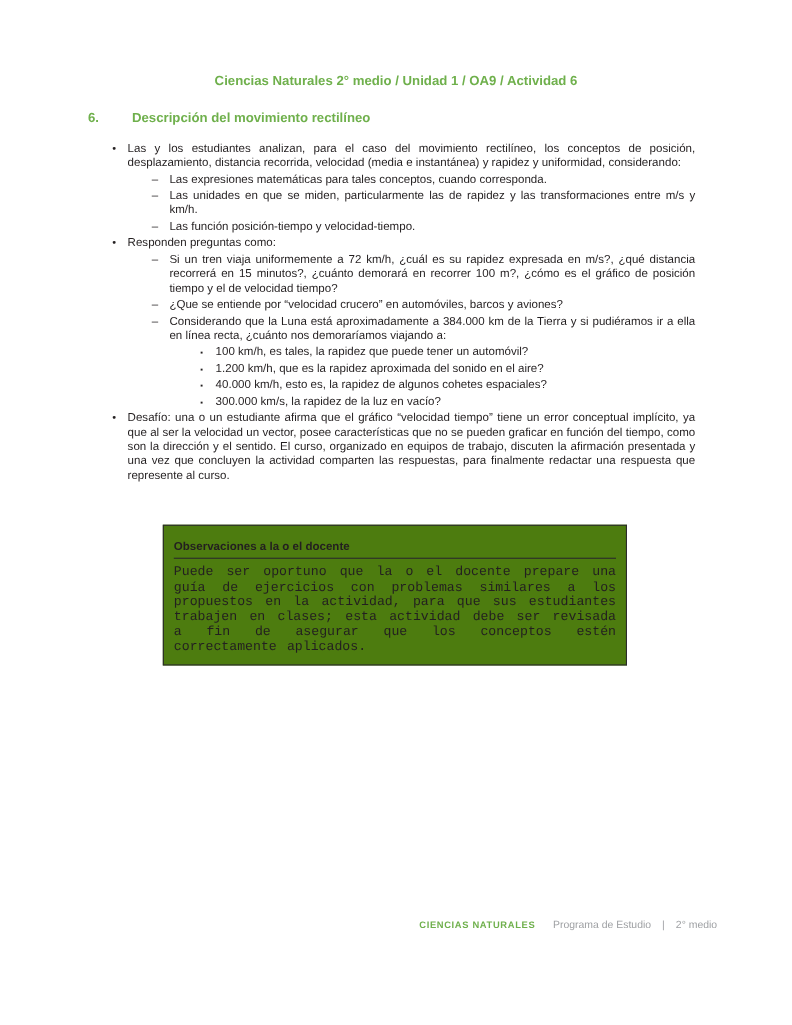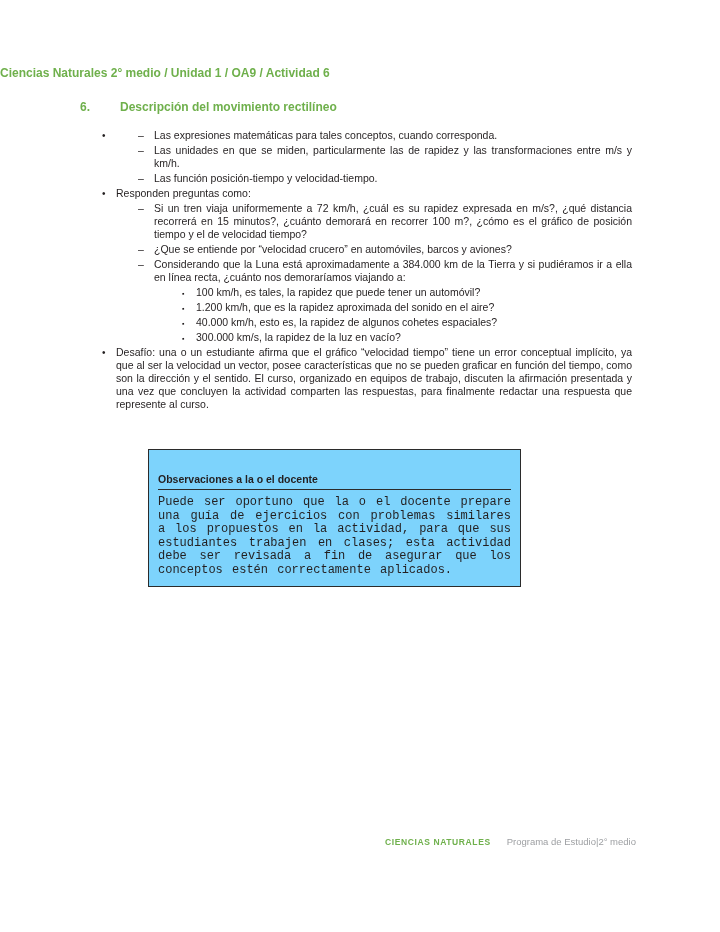--- a/index.html
+++ b/index.html
@@ -15,21 +15,21 @@
     width: 720px;
     height: 932px;
     margin: 0 auto;
     background: #ffffff;
     font-family: "Liberation Sans", sans-serif;
     color: var(--body_text, #231f20);
     overflow: hidden;
   }
   .breadcrumb {
     padding-top: 66px;
-    text-align: left;
+    text-align: center;
     color: var(--accent_green, #6fb04c);
     font-size: 12px;
     font-weight: bold;
   }
   .heading {
     display: flex;
     margin: 20px 90px 0 80px;
     color: var(--accent_green, #6fb04c);
     font-size: 12px;
     font-weight: bold;
@@ -43,58 +43,59 @@
   }
   ul { margin: 0; padding: 0; list-style: none; }
   li { position: relative; padding-left: 16px; margin-bottom: 2px; }
   ul.l2 { margin: 2px 0 2px 22px; }
   ul.l3 { margin: 2px 0 2px 26px; }
   ul.l1 > li::before { content: "•"; position: absolute; left: 2px; font-size: 10px; }
   ul.l2 > li::before { content: "–"; position: absolute; left: 0; }
   ul.l3 > li::before { content: "▪"; position: absolute; left: 2px; top: 1px; font-size: 7px; }
   .note-box {
     margin: 38px 0 0 148px;
-    width: 373px;
+    width: 422px;
     border: 1px solid var(--box_border, #2b2b2b);
-    padding: 23px 9px 9px 9px;
-    background: #7dd3fc;
+    padding: 13px 9px 9px 9px;
+    background: #4d7c0f;
   }
   .note-title {
     font-weight: bold;
     font-size: 10.5px;
     padding-bottom: 4px;
     border-bottom: 1px solid var(--box_border, #2b2b2b);
     margin-bottom: 6px;
   }
   .note-body {
     font-size: 12px;
     line-height: 13.5px;
     text-align: justify;
     word-spacing: 2px;
     font-family: Liberation Mono, monospace;
   }
   .footer {
     position: absolute;
     top: 836px;
-    left: 0;
+    left: 16px;
     width: 636px;
     display: flex;
     justify-content: flex-end;
     align-items: baseline;
     gap: 16px;
   }
   .footer-brand {
     color: var(--accent_green, #6fb04c);
     font-weight: bold;
     font-size: 8.5px;
     letter-spacing: 0.6px;
   }
   .footer-meta {
     display: flex;
     align-items: baseline;
+    gap: 10px;
     color: var(--footer_gray, #9d9fa2);
     font-size: 9.5px;
     justify-content: center;
   }
 </style>
 </head>
 <body>
 
 <div class="page">
 
@@ -102,20 +103,21 @@
 
   <div class="heading">
     <span class="sec-num">6.</span>
     <span class="sec-title">Descripción del movimiento rectilíneo</span>
   </div>
 
   <div class="content">
     <ul class="l1">
 
       <li>
+        <span>Las y los estudiantes analizan, para el caso del movimiento rectilíneo, los conceptos de posición, desplazamiento, distancia recorrida, velocidad (media e instantánea) y rapidez y uniformidad, considerando:</span>
         <ul class="l2">
           <li><span>Las expresiones matemáticas para tales conceptos, cuando corresponda.</span></li>
           <li><span>Las unidades en que se miden, particularmente las de rapidez y las transformaciones entre m/s y km/h.</span></li>
           <li><span>Las función posición-tiempo y velocidad-tiempo.</span></li>
         </ul>
       </li>
 
       <li>
         <span>Responden preguntas como:</span>
         <ul class="l2">

